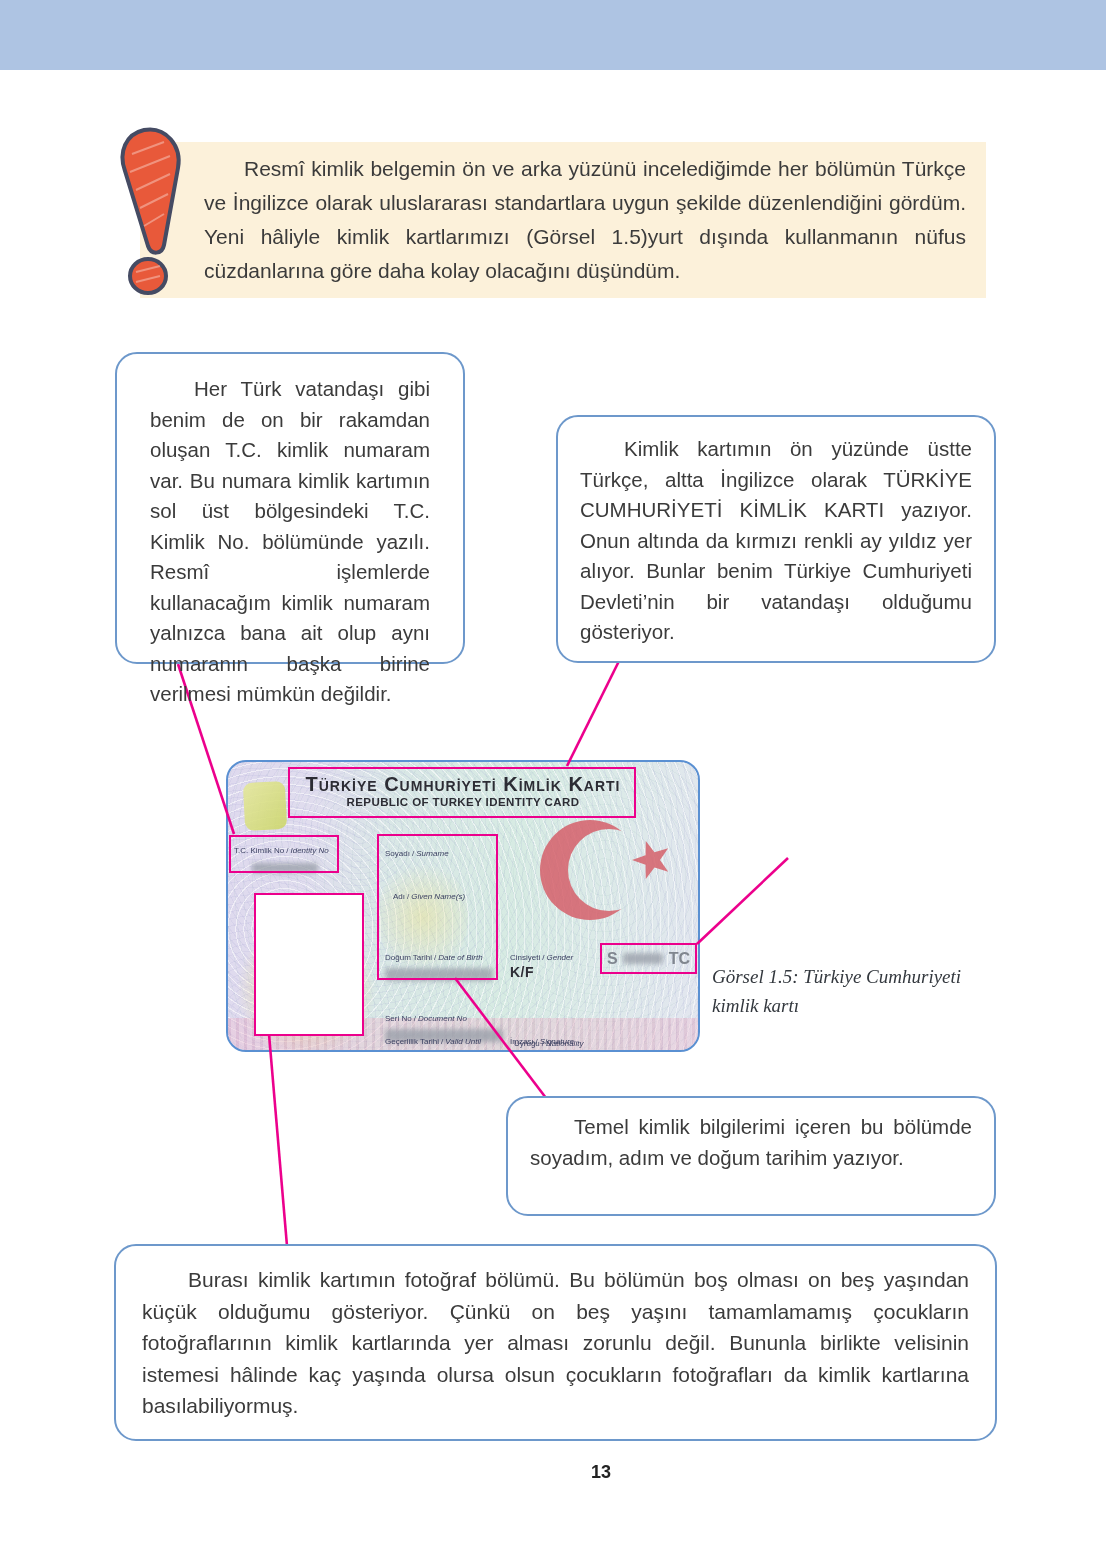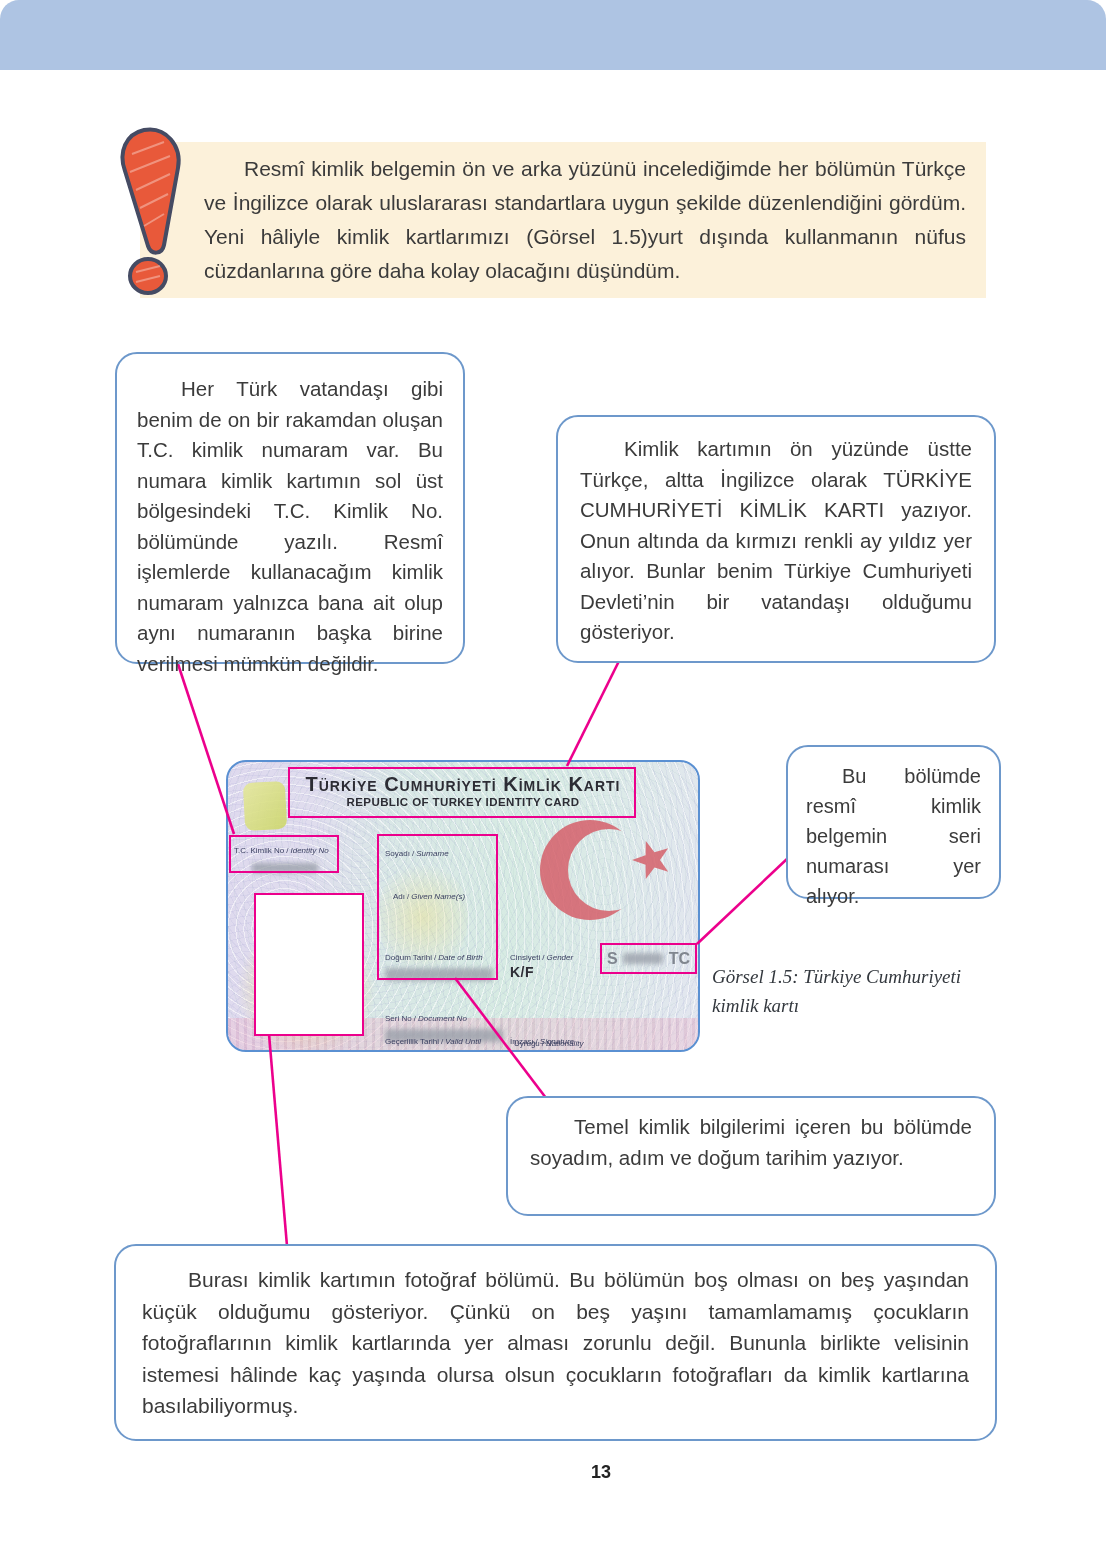--- a/index.html
+++ b/index.html
@@ -1,29 +1,29 @@
 <!DOCTYPE html>
 <html lang="tr"><head>
 <meta charset="utf-8">
 <style>
   html,body{margin:0;padding:0;background:#ffffff;}
   .page{position:relative;width:1106px;height:1560px;background:#ffffff;overflow:hidden;
-        font-family:"Liberation Sans",sans-serif;color:#3b3b3b;border-radius:19px;}
+        font-family:"Liberation Sans",sans-serif;color:#3b3b3b;}
   .top-bar{position:absolute;left:0;top:0;width:1106px;height:70px;background:#aec4e3;}
 
   
   .note-box{position:absolute;left:140px;top:142px;width:846px;height:156px;background:#fcf1da;}
   .note-box p{position:absolute;left:64px;top:10px;width:762px;margin:0;
               font-size:21px;line-height:34px;text-align:justify;text-indent:40px;}
   .excl{position:absolute;left:-34px;top:-18px;}
 
   
   .callout{position:absolute;background:#ffffff;border:2.5px solid #6d98cb;border-radius:22px;box-sizing:border-box;}
   .callout p{margin:0;text-align:justify;}
-  .c1{left:115px;top:352px;width:350px;height:312px;padding:20px 20px;}
+  .c1{left:115px;top:352px;width:350px;height:312px;padding:20px 33px;}
   .c1 p{font-size:20.5px;line-height:30.5px;text-indent:44px;}
   .c2{left:556px;top:415px;width:440px;height:248px;padding:17px 22px;}
   .c2 p{font-size:20.5px;line-height:30.5px;text-indent:44px;}
   .c3{left:786px;top:745px;width:215px;height:154px;padding:14px 18px;}
   .c3 p{font-size:20px;line-height:30px;text-indent:36px;}
   .c4{left:506px;top:1096px;width:490px;height:120px;padding:14px 22px;}
   .c4 p{font-size:20.5px;line-height:30.5px;text-indent:44px;}
   .c5{left:114px;top:1244px;width:883px;height:197px;padding:18px 26px;}
   .c5 p{font-size:21px;line-height:31.5px;text-indent:46px;}
 
@@ -168,23 +168,20 @@
     <line x1="455" y1="978" x2="546" y2="1098"></line>
     <line x1="269" y1="1034" x2="287" y2="1246"></line>
   </svg>
 
   <div class="callout c1">
     <p>Her Türk vatandaşı gibi benim de on bir rakamdan oluşan T.C. kimlik numaram var. Bu numara kimlik kartımın sol üst bölgesindeki T.C. Kimlik No. bölümünde yazılı. Resmî işlemlerde kullanacağım kimlik numaram yalnızca bana ait olup aynı numaranın başka birine verilmesi mümkün değildir.</p>
   </div>
   <div class="callout c2">
     <p>Kimlik kartımın ön yüzünde üstte Türkçe, altta İngilizce olarak TÜRKİYE CUMHURİYETİ KİMLİK KARTI yazıyor. Onun altında da kırmızı renkli ay yıldız yer alıyor. Bunlar benim Türkiye Cumhuriyeti Devleti’nin bir vatandaşı olduğumu gösteriyor.</p>
   </div>
-  <div class="callout c3">
-    <p>Bu bölümde resmî kimlik belgemin seri numarası yer alıyor.</p>
-  </div>
   <div class="callout c5">
     <p>Burası kimlik kartımın fotoğraf bölümü. Bu bölümün boş olması on beş yaşından küçük olduğumu gösteriyor. Çünkü on beş yaşını tamamlamamış çocukların fotoğraflarının kimlik kartlarında yer alması zorunlu değil. Bununla birlikte velisinin istemesi hâlinde kaç yaşında olursa olsun çocukların fotoğrafları da kimlik kartlarına basılabiliyormuş.</p>
   </div>
   <div class="callout c4">
     <p>Temel kimlik bilgilerimi içeren bu bölümde soyadım, adım ve doğum tarihim yazıyor.</p>
   </div>
 
   <div class="caption">Görsel 1.5: Türkiye Cumhuriyeti kimlik kartı</div>
 
   <div class="page-num">13</div>

